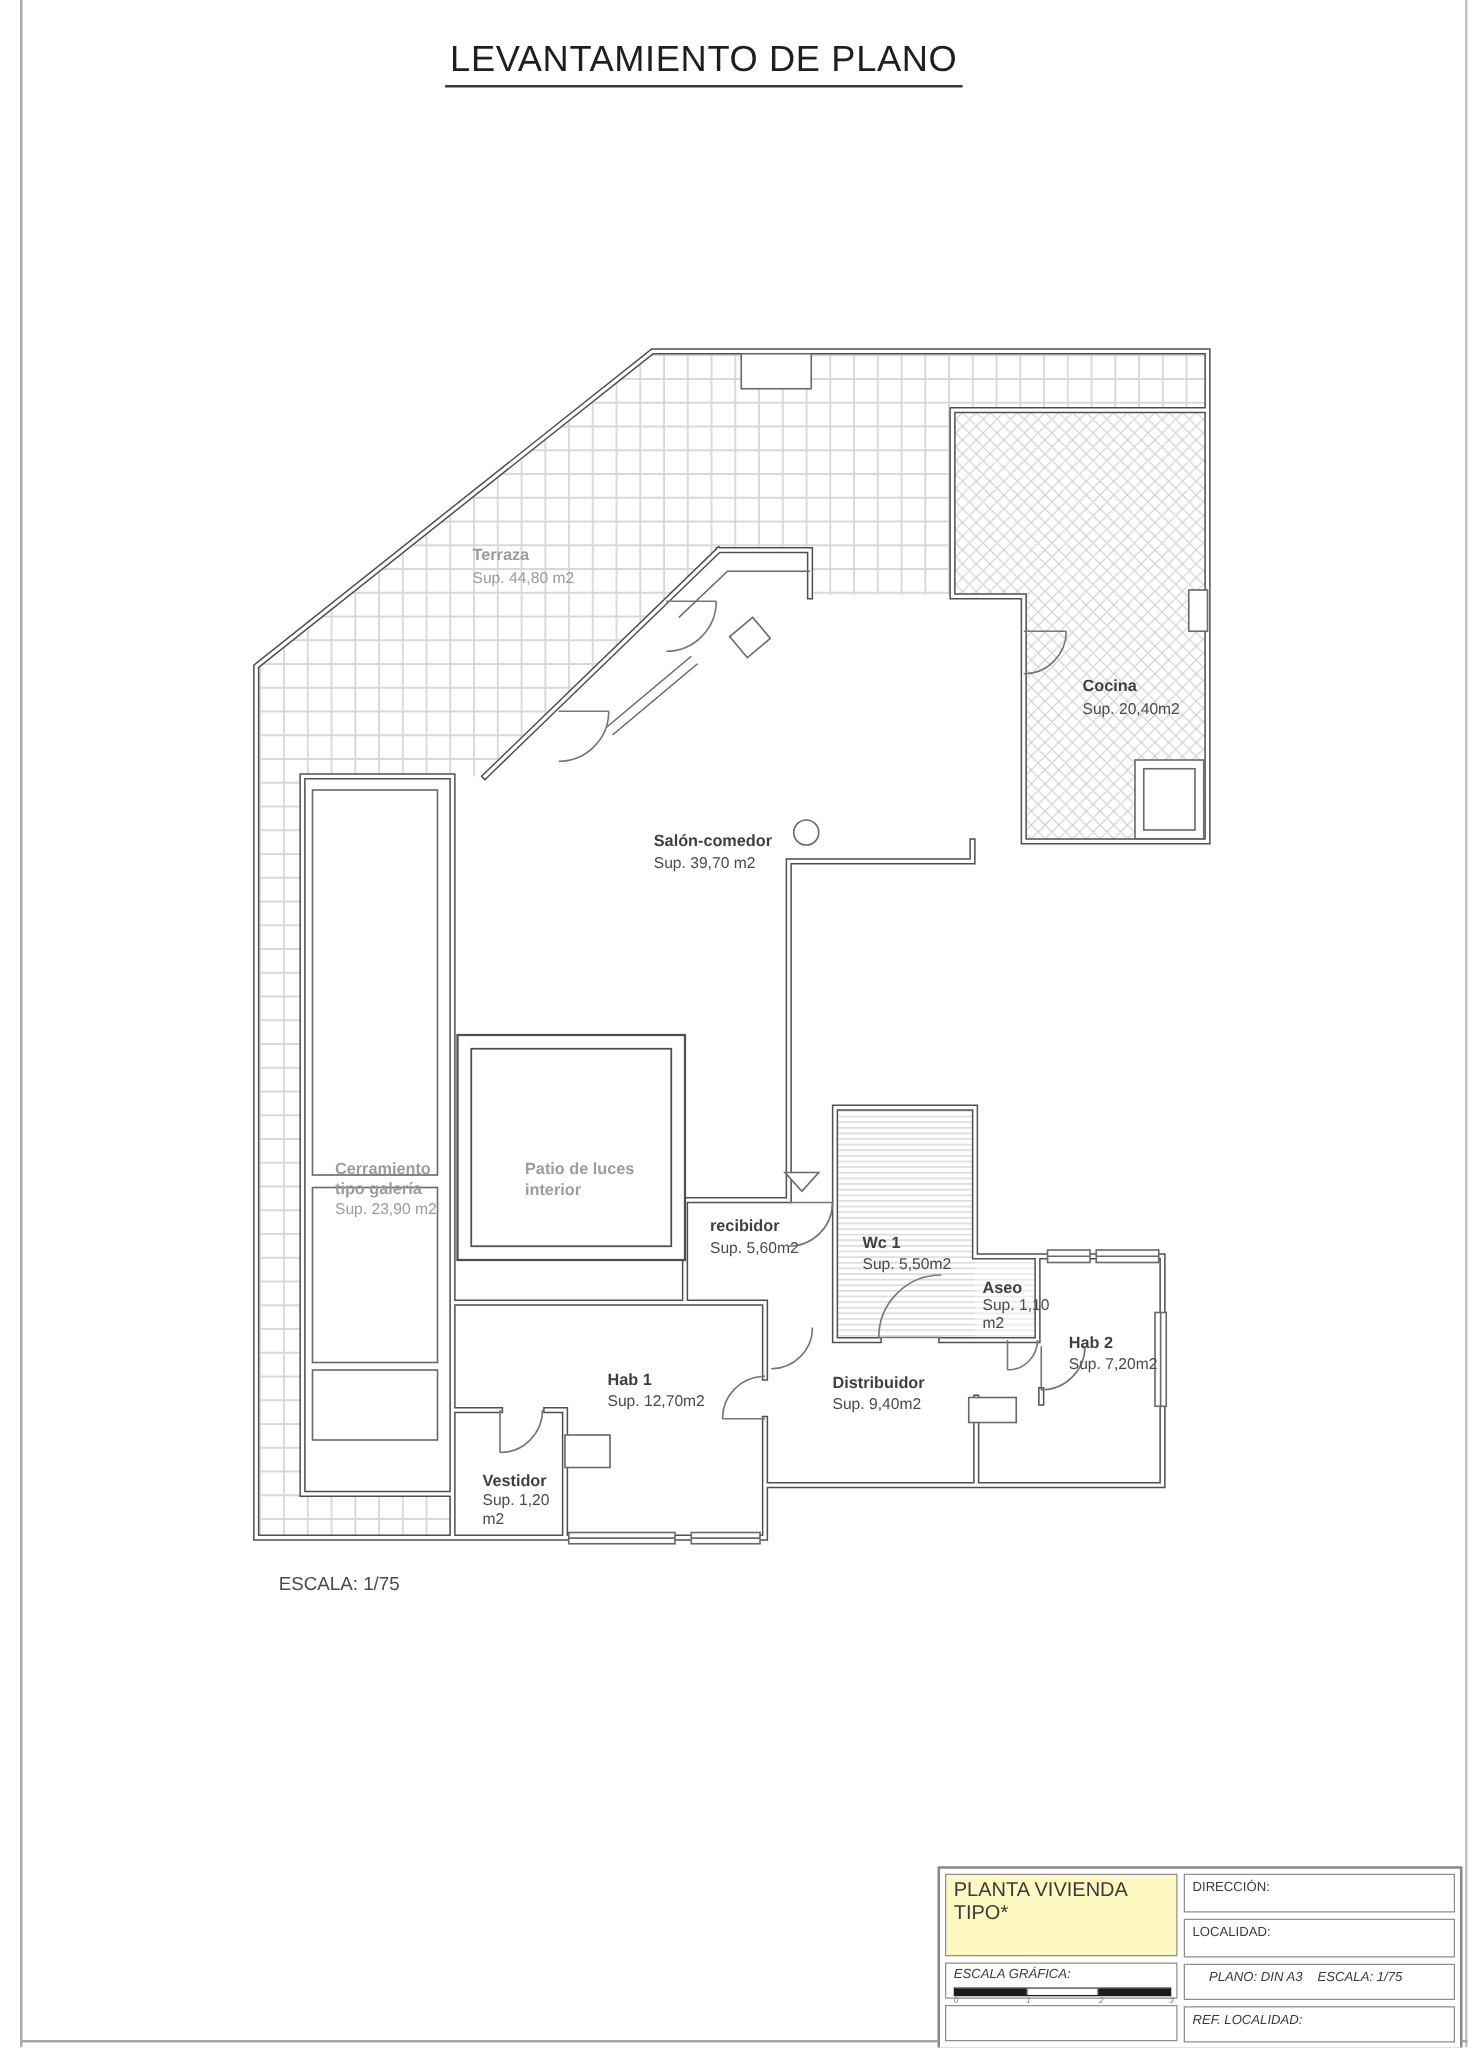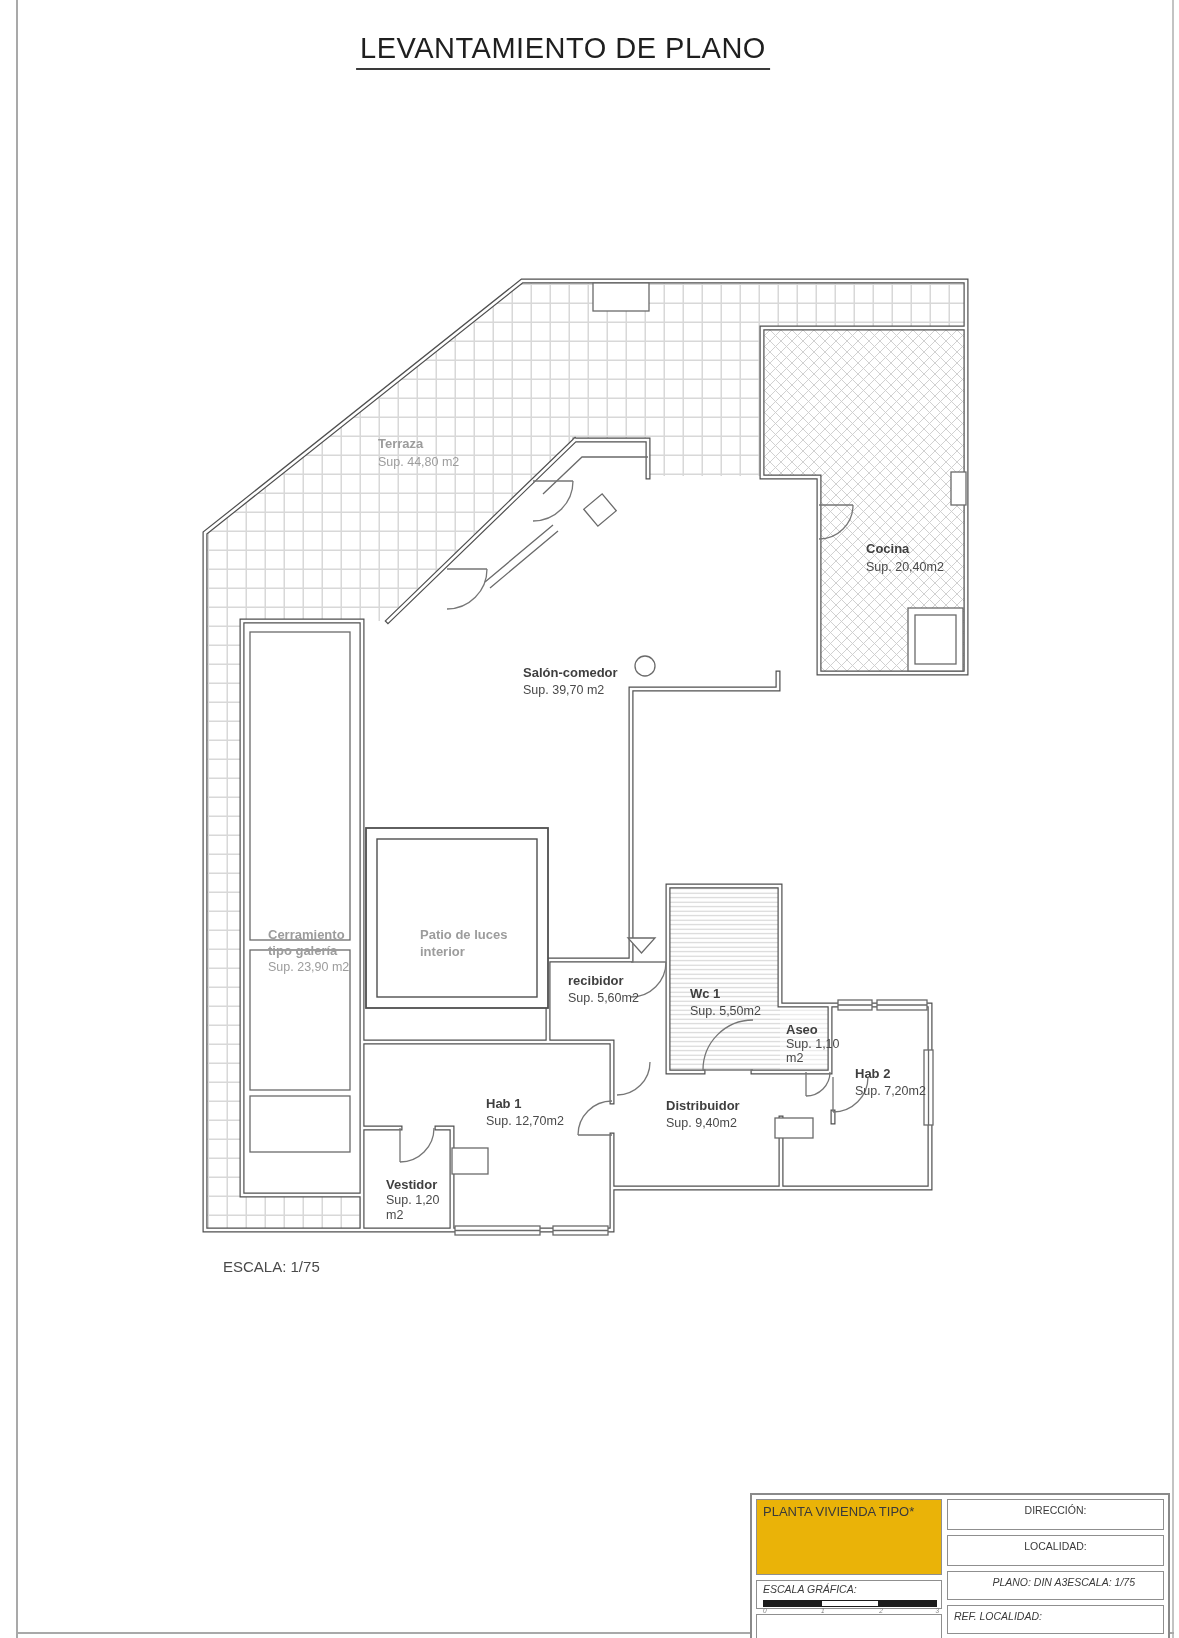--- a/index.html
+++ b/index.html
@@ -40,24 +40,24 @@
     position:absolute;left:750px;top:1493px;width:420px;
     border:2px solid #8a8a8a;padding:4px;display:flex;gap:5px;
     background:#ffffff;box-sizing:border-box;
   }
   .tb-col-l{width:186px;display:flex;flex-direction:column;gap:5px;}
   .tb-col-r{flex:1;display:flex;flex-direction:column;gap:5px;}
   .tb-cell{
     border:1px solid #8f8f8f;box-sizing:border-box;background:#ffffff;
     font-size:10.5px;color:#3a3a3a;padding:4px 6px;
   }
-  .tb-gray{background:#eab308;height:76px;font-size:13px;}
-  .tb-h30{height:31px;text-align:center;}
+  .tb-gray{background:#fef9c3;height:66px;font-size:16px;}
+  .tb-h30{height:31px;}
   .tb-h28{height:29px;font-style:italic;}
-  .tb-row{display:flex;justify-content:flex-end;padding-right:28px;}
+  .tb-row{display:flex;justify-content:center;padding-right:28px;gap:12px;}
   .scalebar{position:relative;width:172px;height:5px;margin-top:5px;display:flex;border:1px solid #1c1c1c;}
   .seg{flex:1;height:100%;}
   .seg-b{background:#1c1c1c;}
   .seg-w{background:#ffffff;border-left:1px solid #1c1c1c;border-right:1px solid #1c1c1c;}
   .ticks{position:relative;width:176px;height:8px;font-size:6.5px;color:#7d7d7d;}
   .ticks span{position:absolute;top:0;}
   .tk0{left:0;} .tk1{left:33%;} .tk2{left:66%;} .tk3{right:0;}
 </style>
 </head>
 <body>

